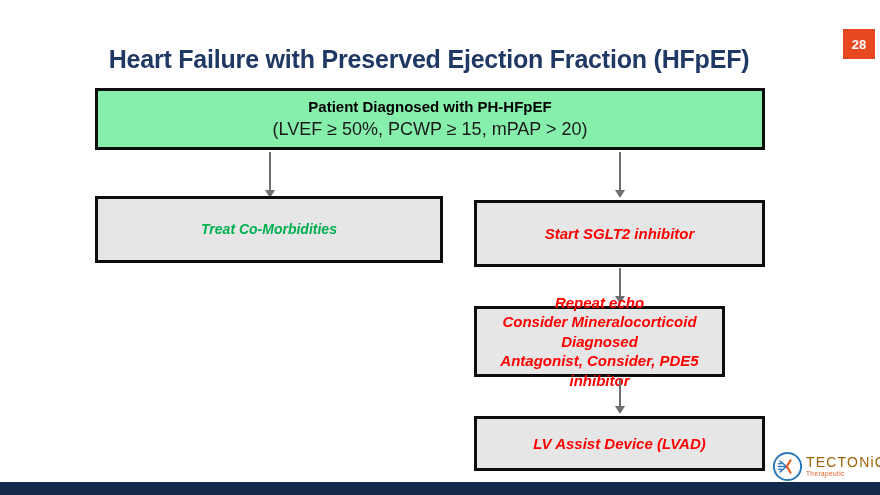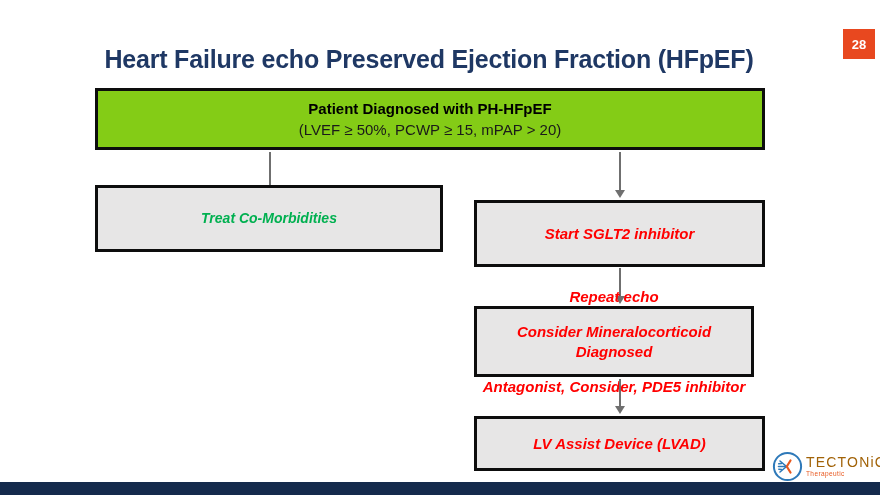--- a/index.html
+++ b/index.html
@@ -47,30 +47,30 @@
     position: absolute;
     border: 3px solid #0d0d0d;
     display: flex;
     flex-direction: column;
     align-items: center;
     justify-content: center;
     text-align: center;
     line-height: 1.3;
   }
   .fbox.gray { background: #e7e6e6; }
-  .fbox.white { background: #84cc16; }
+  .fbox.white { background: #86efac; }
 
   .box-root   { left: 95px;  top: 88px;  width: 670px; height: 62px; }
-  .box-comorb { left: 95px;  top: 185px; width: 348px; height: 67px; }
+  .box-comorb { left: 95px;  top: 196px; width: 348px; height: 67px; }
   .box-sglt2  { left: 474px; top: 200px; width: 291px; height: 67px; }
-  .box-echo   { left: 474px; top: 306px; width: 280px; height: 71px; gap: 16px; }
+  .box-echo   { left: 474px; top: 306px; width: 251px; height: 71px; }
   .box-lvad   { left: 474px; top: 416px; width: 291px; height: 55px; }
 
   .root-heading { font-size: 15px; font-weight: 700; color: #000000; }
-  .root-criteria { font-size: 15px; font-weight: 400; color: #1a1a1a; margin-top: 1px; }
+  .root-criteria { font-size: 18px; font-weight: 400; color: #1a1a1a; margin-top: 1px; }
 
   .green-text { color: #00b050; font-weight: 700; font-style: italic; font-size: 14px; }
   .red-text   { color: #ff0000; font-weight: 700; font-style: italic; font-size: 15px; }
 
   
   .arrow {
     position: absolute;
     width: 10px;
     display: flex;
     flex-direction: column;
@@ -117,21 +117,21 @@
     line-height: 1.4;
   }
 </style>
 </head>
 <body>
 
 <div class="slide">
 
   <div class="page-badge">28</div>
 
-  <h1 class="title"><br><span>Heart Failure echo Preserved Ejection Fraction (HFpEF)</span></h1>
+  <h1 class="title"><br><span>Heart Failure with Preserved Ejection Fraction (HFpEF)</span></h1>
 
   <div class="fbox white box-root">
     <div class="root-heading">Patient Diagnosed with PH-HFpEF</div>
     <div class="root-criteria">(LVEF ≥ 50%, PCWP ≥ 15, mPAP &gt; 20)</div>
   </div>
 
   <div class="arrow arrow-1">
     <div class="stem"></div>
     <div class="head"></div>
   </div>

